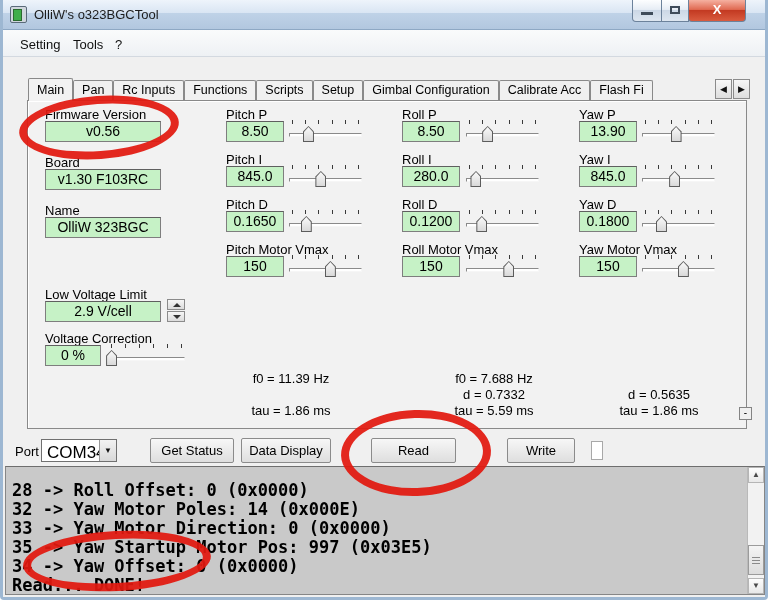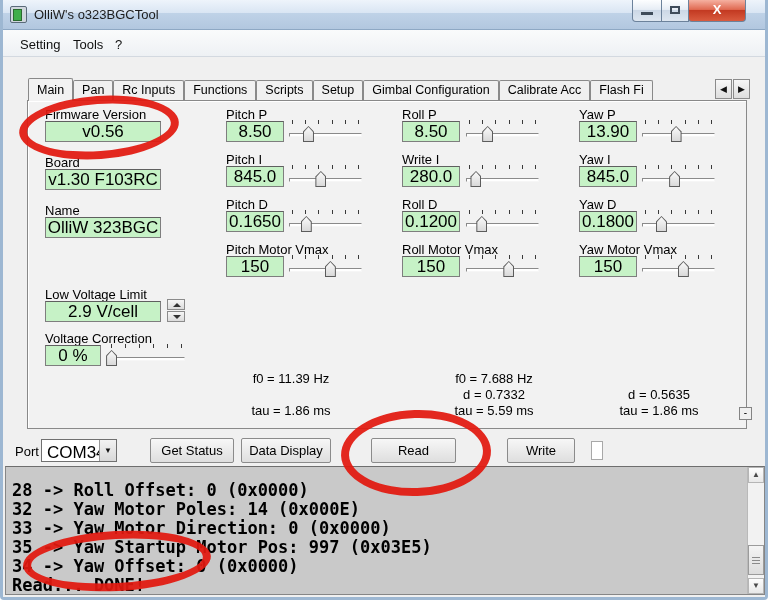--- a/index.html
+++ b/index.html
@@ -31,21 +31,21 @@
   .tab{height:21px;margin-top:2px;padding:2px 8px 0;font-size:12.5px;color:#000;background:#f0f0f0;
        border:1px solid #898989;border-bottom:none;border-radius:2px 2px 0 0;white-space:nowrap;}
   .tab.sel{height:23px;margin-top:0;padding-top:4px;background:#f2f2f2;position:relative;z-index:3;}
   .tabarrow{position:absolute;top:22px;width:17px;height:20px;background:linear-gradient(#f7f7f7,#dedede);
             border:1px solid #8b8b8b;font-size:9px;text-align:center;line-height:18px;color:#111;}
   
   .panel{position:absolute;left:24px;top:43px;width:720px;height:329px;background:#f2f2f2;
          border:1px solid #898989;box-shadow:inset 1px 1px 0 #fff;}
   .glabel{position:absolute;font-size:13px;color:#000;white-space:nowrap;}
   .gfield{position:absolute;height:21px;background:#c6f2c6;border:1px solid #7e7e7e;border-top-color:#5f5f5f;
-          font-size:17px;color:#000;text-align:center;line-height:19px;}
+          font-size:14px;color:#000;text-align:center;line-height:19px;}
   .slider{position:absolute;width:73px;height:24px;}
   .ticks{position:absolute;top:1px;left:3px;right:3px;height:4px;display:flex;justify-content:space-between;}
   .tick{width:1px;height:4px;background:#3a3a3a;}
   .track{position:absolute;left:0;right:0;top:14px;height:4px;background:#fff;
          border:1px solid #8a8a8a;border-right-color:#f6f6f6;border-bottom-color:#f6f6f6;}
   .thumb{position:absolute;top:7px;width:11px;height:16px;margin-left:-5px;
          clip-path:polygon(50% 0,100% 35%,100% 100%,0 100%,0 35%);background:#5c5c5c;z-index:2;}
   .thumb::after{content:"";position:absolute;left:1px;right:1px;top:1px;bottom:1px;
          clip-path:polygon(50% 0,100% 35%,100% 100%,0 100%,0 35%);background:linear-gradient(#fafafa,#d9d9d9);}
   .spinner{position:absolute;width:18px;}
@@ -213,21 +213,21 @@
             <i class="tick"></i>
             <i class="tick"></i>
             <i class="tick"></i>
             <i class="tick"></i>
             <i class="tick"></i>
             <i class="tick"></i>
           </div>
         <div class="track"></div>
         <div class="thumb" style="left: 29%;"></div>
       </div>
-      <div class="glabel" style="left:374px;top:51px">Write I</div>
+      <div class="glabel" style="left:374px;top:51px">Roll I</div>
       <div class="gfield" style="left:374px;top:65px;width:58px">280.0</div>
       <div class="slider" style="left:438px;top:63px">
         <div class="ticks">
             <i class="tick"></i>
             <i class="tick"></i>
             <i class="tick"></i>
             <i class="tick"></i>
             <i class="tick"></i>
             <i class="tick"></i>
           </div>

